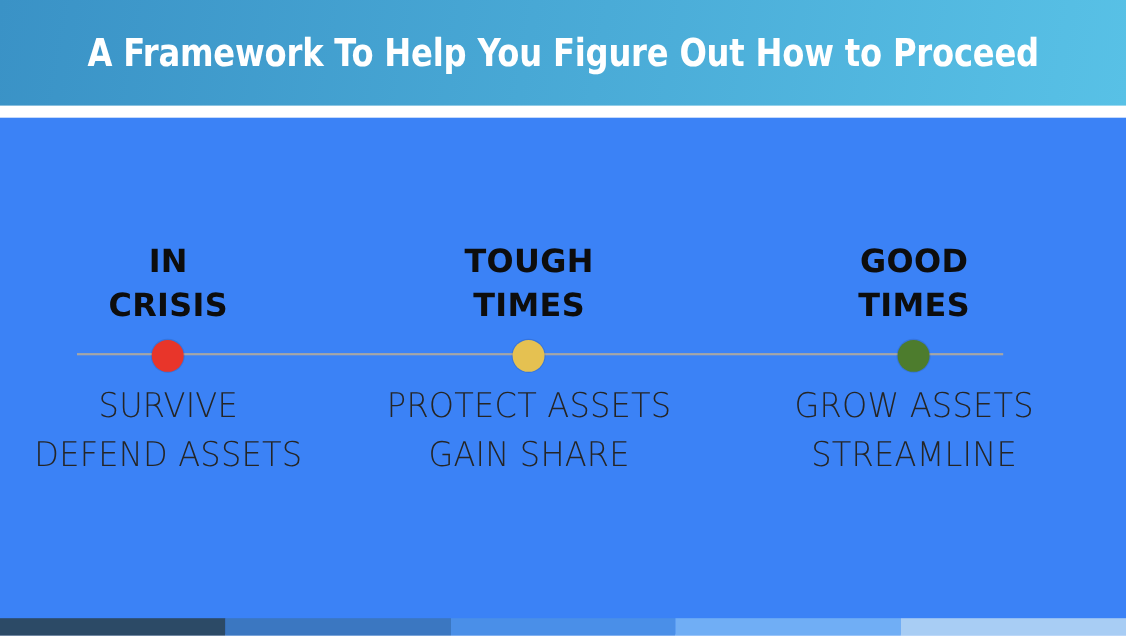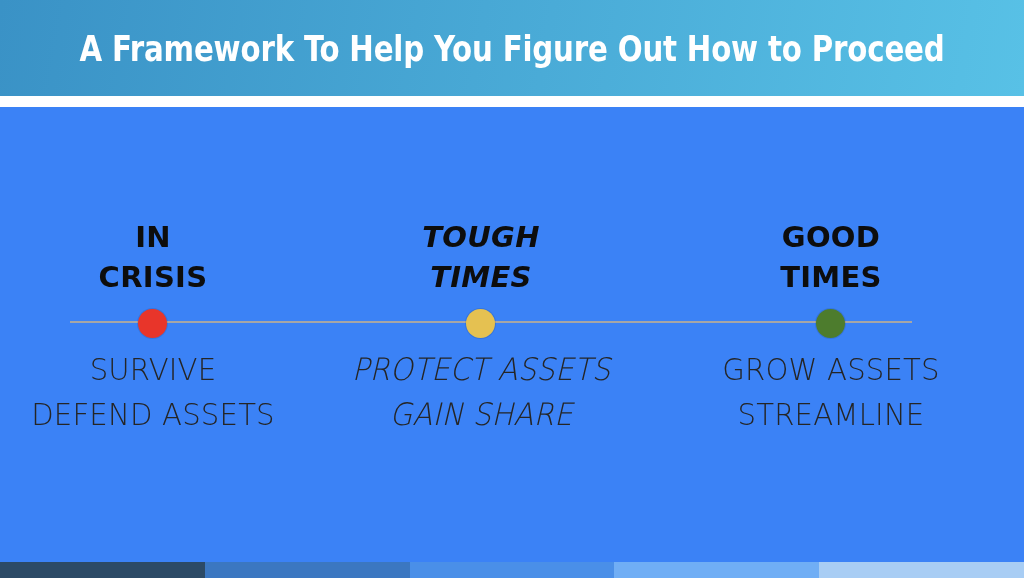--- a/index.html
+++ b/index.html
@@ -62,21 +62,21 @@
     background: #a6a6a6;
   }
 
   .stage {
     position: absolute;
     top: 110px;           
     width: 340px;
     text-align: center;
   }
   #stage-crisis  { left: -17px; }   
-  #stage-tough   { left: 311px; font-style: italic; }   
+  #stage-tough   { left: 311px; }   
   #stage-good    { left: 661px; }   
 
   .stage-heading {
     font-family: "DejaVu Sans", "Liberation Sans", sans-serif;
     font-weight: bold;
     font-size: 29px;
     line-height: 40px;
     color: #0d0d0d;
     letter-spacing: 0.3px;
     white-space: pre-line;

